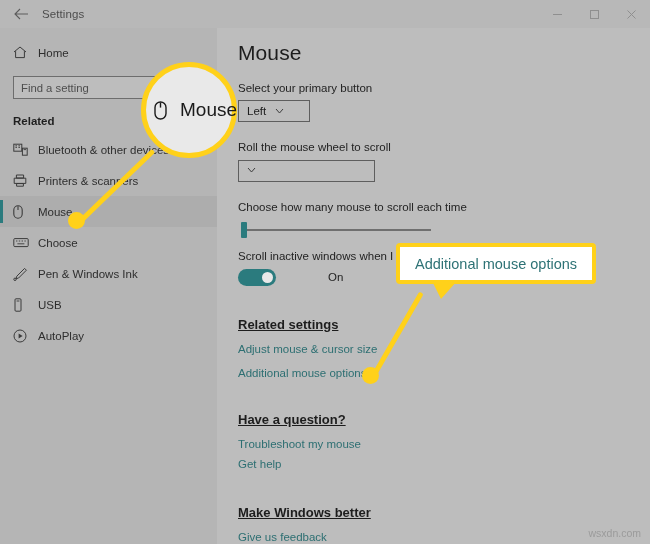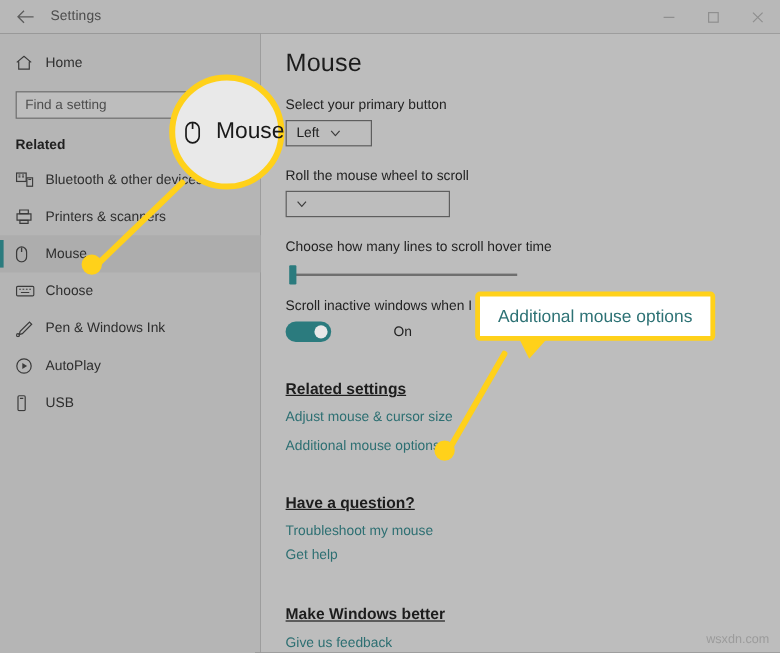--- a/index.html
+++ b/index.html
@@ -296,36 +296,36 @@
         <svg width="15" height="14" viewBox="0 0 15 14">
             <path d="M11.6 1.4 L13.4 3.2 L5.6 11 L3 11.8 L3.8 9.2 Z" fill="none" stroke="currentColor" stroke-width="1"></path>
             <circle cx="2" cy="12.3" r="1.2" fill="none" stroke="currentColor" stroke-width="1"></circle>
           </svg>
       </span>
       <span class="nav-label">Pen &amp; Windows Ink</span>
     </div>
 
     <div class="nav-row">
       <span class="nav-icon">
+        <svg width="10" height="14" viewBox="0 0 10 14">
+            <rect x="2" y="0.8" width="6" height="12.4" rx="1" fill="none" stroke="currentColor" stroke-width="1"></rect>
+            <path d="M3.6 3 H6.4" stroke="currentColor" stroke-width=".9"></path>
+          </svg>
+      </span>
+      <span class="nav-label">USB</span>
+    </div>
+
+    <div class="nav-row">
+      <span class="nav-icon">
         <svg width="14" height="14" viewBox="0 0 14 14">
             <circle cx="7" cy="7" r="6" fill="none" stroke="currentColor" stroke-width="1"></circle>
             <path d="M5.6 4.4 L9.6 7 L5.6 9.6 Z" fill="currentColor"></path>
           </svg>
       </span>
       <span class="nav-label">AutoPlay</span>
-    </div>
-
-    <div class="nav-row">
-      <span class="nav-icon">
-        <svg width="10" height="14" viewBox="0 0 10 14">
-            <rect x="2" y="0.8" width="6" height="12.4" rx="1" fill="none" stroke="currentColor" stroke-width="1"></rect>
-            <path d="M3.6 3 H6.4" stroke="currentColor" stroke-width=".9"></path>
-          </svg>
-      </span>
-      <span class="nav-label">USB</span>
     </div>
   </div>
 
   <div class="main">
     <div class="page-title">Mouse</div>
 
     <div class="field-label">Select your primary button</div>
     <div class="combo" style="width:72px;">
       <span class="cval">Left</span>
       <span class="chev">
@@ -341,21 +341,21 @@
     <div class="combo" style="width:137px;">
       <span class="chev">
         <svg width="9" height="6" viewBox="0 0 9 6">
             <path d="M1 1 L4.5 5 L8 1" fill="none" stroke="currentColor" stroke-width="1"></path>
           </svg>
       </span>
     </div>
 
     <div class="gap-a"></div>
 
-    <div class="field-label">Choose how many lines to scroll hover time</div>
+    <div class="field-label">Choose how many mouse to scroll each time</div>
     <div class="slider-wrap">
       <div class="slider-track"></div>
       <div class="slider-thumb"></div>
     </div>
 
     <div style="height:9px"></div>
 
     <div class="field-label">Scroll inactive windows when I hover over them</div>
     <div class="toggle-row">
       <div class="toggle">

